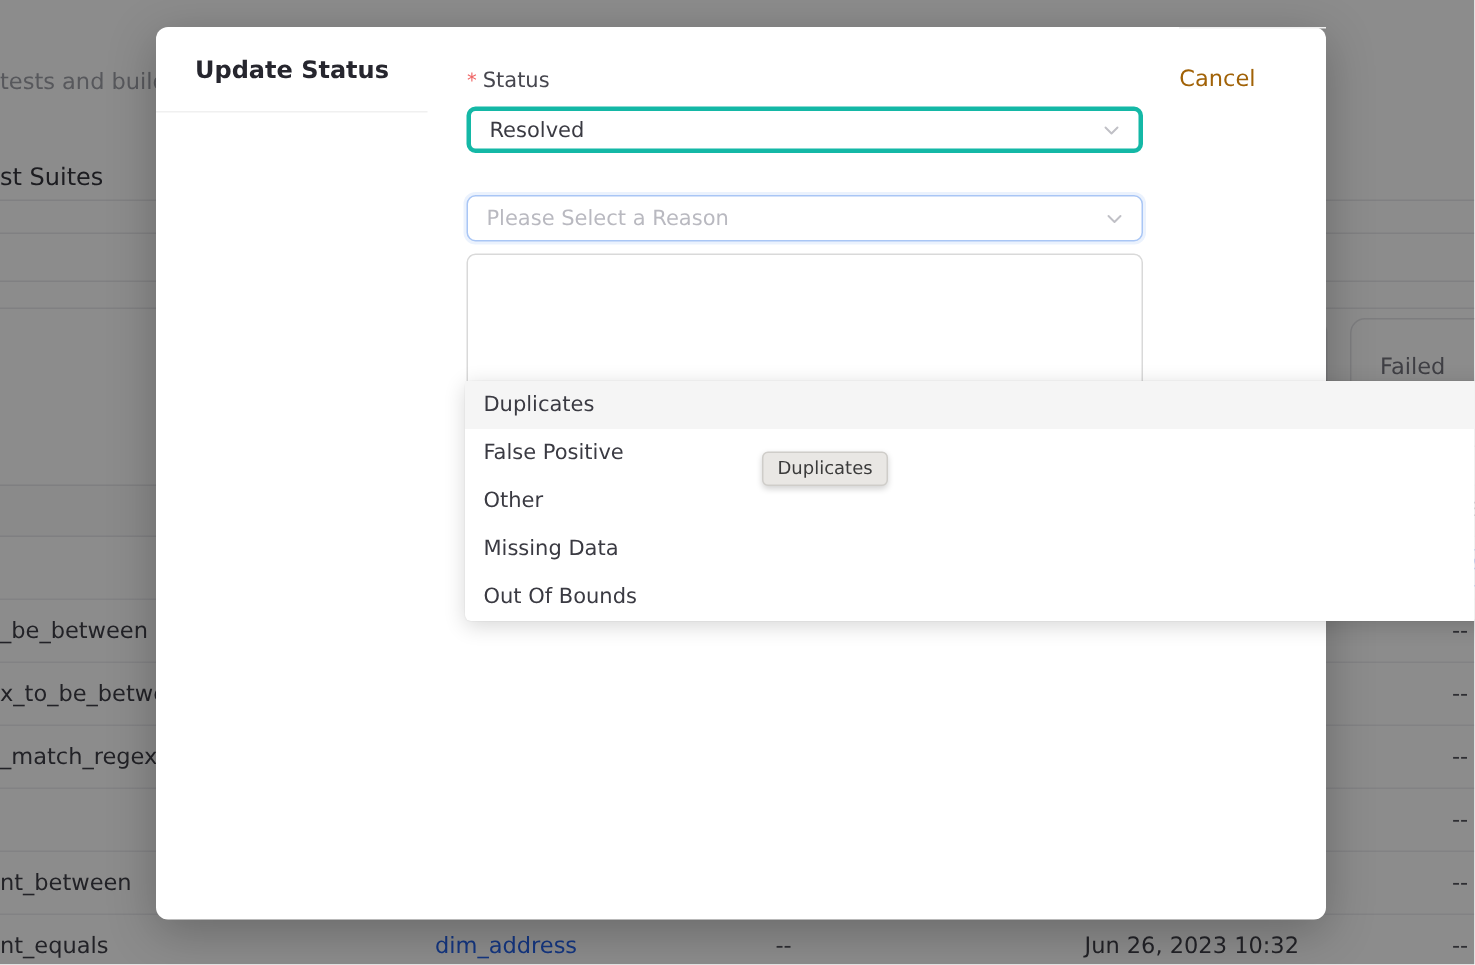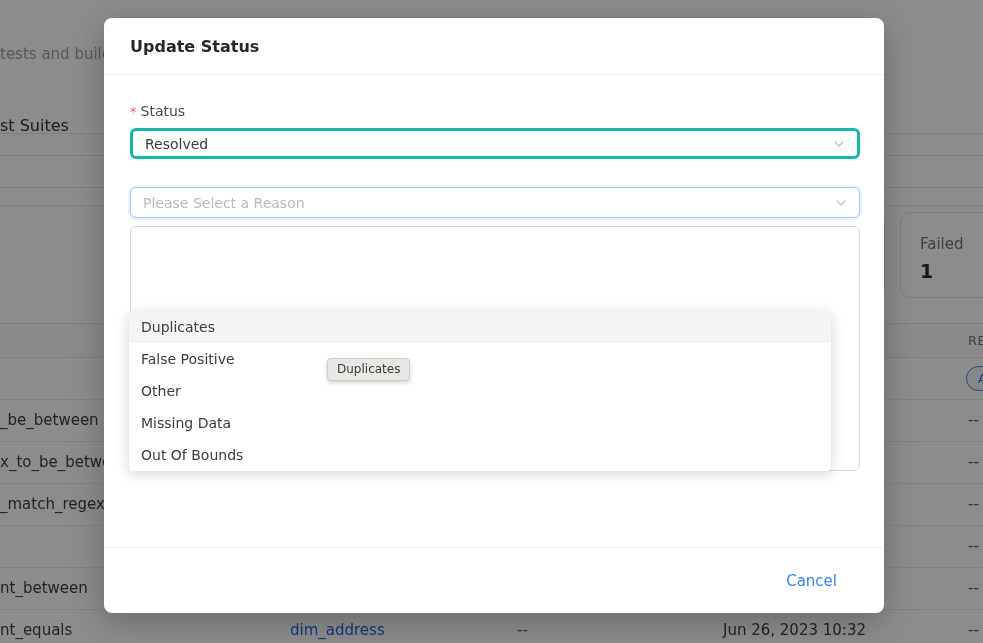--- a/index.html
+++ b/index.html
@@ -2,21 +2,21 @@
 <html><head>
 <meta charset="utf-8">
 <style>
   * { margin:0; padding:0; box-sizing:border-box; }
   html,body { width:983px; height:643px; overflow:hidden; }
   body { font-family:"DejaVu Sans","Liberation Sans",sans-serif; background:#fff; position:relative; }
 
   
   .page { position:absolute; inset:0; background:#fff; }
   .desc-text { position:absolute; left:0; top:45px; font-size:15px; color:#9fa0a8; white-space:nowrap; }
-  .page-heading { position:absolute; left:0; top:108px; font-size:16px; font-weight:500; color:#33333b; white-space:nowrap;margin-top:8px; }
+  .page-heading { position:absolute; left:0; top:108px; font-size:16px; font-weight:500; color:#33333b; white-space:nowrap; }
   .hline { position:absolute; left:0; right:0; height:1px; background:#e9e9ed; }
 
   .card { position:absolute; top:212px; height:86px; background:#fff; border:1px solid #e4e4e8; border-radius:10px; }
   .card-gauge { left:760px; width:125px; }
   .gauge { position:absolute; left:37px; top:8px; width:76px; height:76px; border-radius:50%;
            background:conic-gradient(from 40deg, #e9a93c 0 52deg, #ededf1 52deg 360deg); }
   .gauge::after { content:""; position:absolute; left:9px; top:9px; width:58px; height:58px; border-radius:50%; background:#fff; }
   .card-failed { left:900px; width:120px; }
   .card-label { position:absolute; left:19px; top:22px; font-size:15px; color:#73737d; }
   .card-value { position:absolute; left:19px; top:47px; font-size:19px; font-weight:600; color:#2b2b33; }
@@ -32,21 +32,21 @@
   .cell-date { right:117px; text-align:right; }
   .cell-result { left:968px; color:#55555e; }
   .badge { position:absolute; left:966px; top:8px; width:60px; height:25px; border:1px solid #5585e8; border-radius:999px;
            color:#3b6fe0; font-size:13px; padding-left:11px; line-height:23px; background:rgba(59,111,224,.06); }
 
   
   .overlay { position:absolute; inset:0; background:rgba(0,0,0,0.45); z-index:10; }
 
   
   .modal { position:absolute; left:104px; top:18px; width:780px; height:595px; background:#fff; border-radius:8px;
-           box-shadow:0 8px 32px rgba(0,0,0,.25); z-index:20; display:flex; flex-direction:column; }
+           box-shadow:0 8px 32px rgba(0,0,0,.25); z-index:20; display:flex; flex-direction:row; }
   .modal-header { height:57px; padding:19px 26px; border-bottom:1px solid #f0f0f0; }
   .modal-title { font-size:16px; font-weight:600; color:#26262e; }
   .modal-body { flex:1; padding:28px 24px 0 26px; position:relative; }
   .field-label { font-size:14px; color:#46464e; margin-bottom:9px; }
   .req { color:#ef6565; margin-right:4px; font-size:13px; }
   .select { height:31px; border:3px solid #14b8a6; border-radius:6px; background:#fff; display:flex; align-items:center;
             padding:0 12px; font-size:14px; color:#3a3a42; position:relative; cursor:pointer; }
   .select .sel-text { flex:1; }
   .select.placeholder .sel-text { color:#b9b9c0; }
   .select.focused { border:1px solid #a9c6f5; box-shadow:0 0 0 2px rgba(94,145,235,.12); }
@@ -57,21 +57,21 @@
 
   .dropdown { position:absolute; left:25px; top:236px; width:702px; background:#fff; border-radius:4px;
               box-shadow:0 3px 14px rgba(0,0,0,.16), 0 0 1px rgba(0,0,0,.12); z-index:30; padding:0; }
   .option { height:32px; line-height:32px; padding:0 12px; font-size:14px; color:#3a3a42; cursor:pointer; }
   .option.active { background:#f5f5f5; }
 
   .tooltip { position:absolute; left:223px; top:283px; z-index:40; background:#e9e7e4; border:1px solid #cfcdc9;
              border-radius:4px; box-shadow:0 2px 4px rgba(0,0,0,.18); font-size:12px; color:#3b3b3b; padding:3px 9px 4px; white-space:nowrap; }
 
   .modal-footer { height:66px; border-top:1px solid #f0f0f0; display:flex; align-items:center; justify-content:flex-end; padding-right:19px; }
-  .btn-cancel { background:none; border:none; color:#3b82f6; font-size:15px; font-family:inherit; margin-right:28px; cursor:pointer; }
+  .btn-cancel { background:none; border:none; color:#a16207; font-size:15px; font-family:inherit; margin-right:28px; cursor:pointer; }
   .btn-submit { background:#1158ca; border:none; color:#fff; font-size:15px; font-family:inherit; border-radius:6px;
                 height:33px; padding:0 21px; cursor:pointer; }
 </style>
 </head>
 <body>
 
 <div class="page">
   <div class="desc-text">tests and build</div>
   <div class="page-heading">st Suites</div>
 

